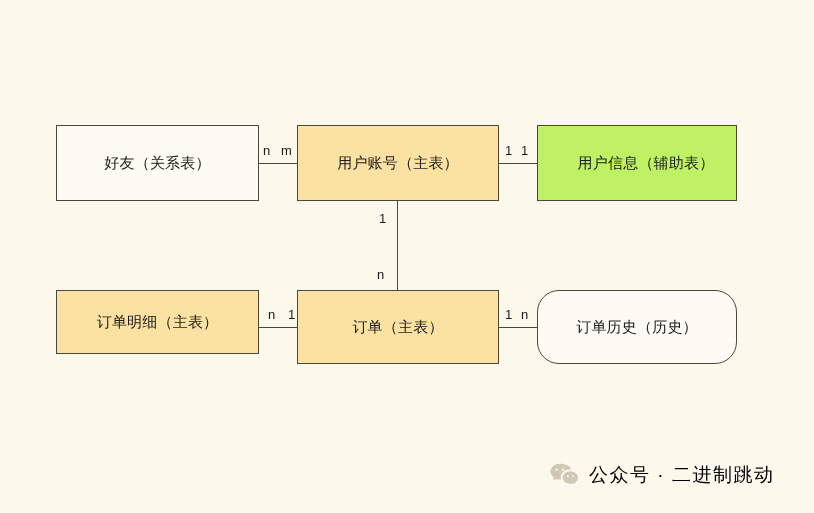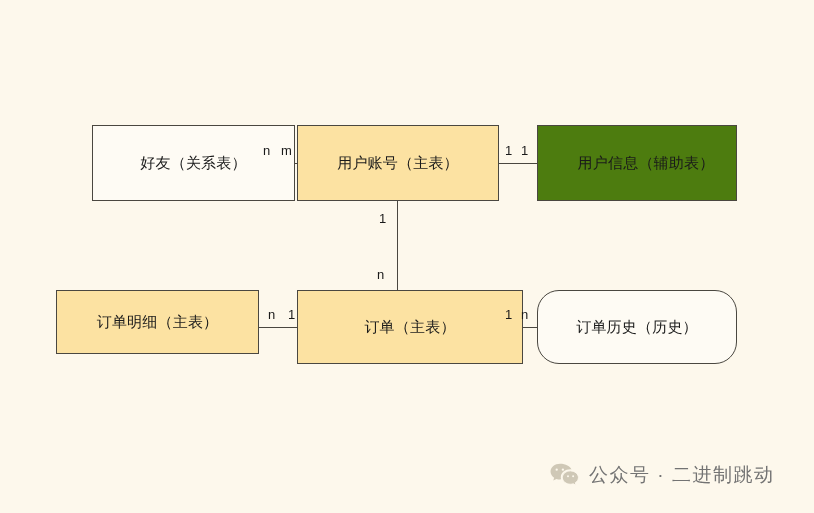--- a/index.html
+++ b/index.html
@@ -31,21 +31,21 @@
     justify-content: center;
     font-size: 15px;
     color: #1a1a1a;
     letter-spacing: 0.2px;
     line-height: 1.2;
     white-space: nowrap;
     z-index: 3;
   }
   .box.fill-white  { background: #FEFBF4; }
   .box.fill-yellow { background: #FCE2A2; }
-  .box.fill-blue   { background: #4d7c0f; padding-left: 18px; }
+  .box.fill-blue   { background: #bef264; padding-left: 18px; }
 
   
   .conn-h {
     position: absolute;
     height: 0;
     border-top: 1.5px solid #4a4740;
     z-index: 1;
   }
   .conn-v {
     position: absolute;
@@ -70,21 +70,21 @@
     display: flex;
     align-items: center;
     gap: 9px;
     color: #CFC8B6;
     z-index: 5;
     user-select: none;
   }
   #watermark .wm-text {
     font-size: 19px;
     letter-spacing: 1.5px;
-    color: #737373;
+    color: #000000;
     white-space: nowrap;
   }
   #watermark .wm-icon {
     display: block;
     width: 30px;
     height: 26px;
   }
 </style>
 </head>
 <body>
@@ -94,37 +94,37 @@
   <div class="conn-h" style="left:255px; top:163px; width:46px;"></div>
 
   <div class="conn-h" style="left:495px; top:163px; width:46px;"></div>
 
   <div class="conn-v" style="left:397px; top:198px; height:95px;"></div>
 
   <div class="conn-h" style="left:255px; top:327px; width:46px;"></div>
 
   <div class="conn-h" style="left:495px; top:327px; width:46px;"></div>
 
-  <div class="box fill-white" style="left:56px; top:125px; width:203px; height:76px;margin-left:36px;">
+  <div class="box fill-white" style="left:56px; top:125px; width:203px; height:76px;">
     <span>好友（关系表）</span>
   </div>
 
   <div class="box fill-yellow" style="left:297px; top:125px; width:202px; height:76px;">
     <span>用户账号（主表）</span>
   </div>
 
   <div class="box fill-blue" style="left:537px; top:125px; width:200px; height:76px;">
     <span>用户信息（辅助表）</span>
   </div>
 
   <div class="box fill-yellow" style="left:56px; top:290px; width:203px; height:64px;">
     <span>订单明细（主表）</span>
   </div>
 
-  <div class="box fill-yellow" style="left:297px; top:290px; width:226px; height:74px;">
+  <div class="box fill-yellow" style="left:297px; top:290px; width:202px; height:74px;">
     <span>订单（主表）</span>
   </div>
 
   <div class="box fill-white" style="left:537px; top:290px; width:200px; height:74px;border-radius:22px;">
     <span>订单历史（历史）</span>
   </div>
 
   <span class="card" style="left:263px; top:144px;">n</span>
   <span class="card" style="left:281px; top:144px;">m</span>
 

